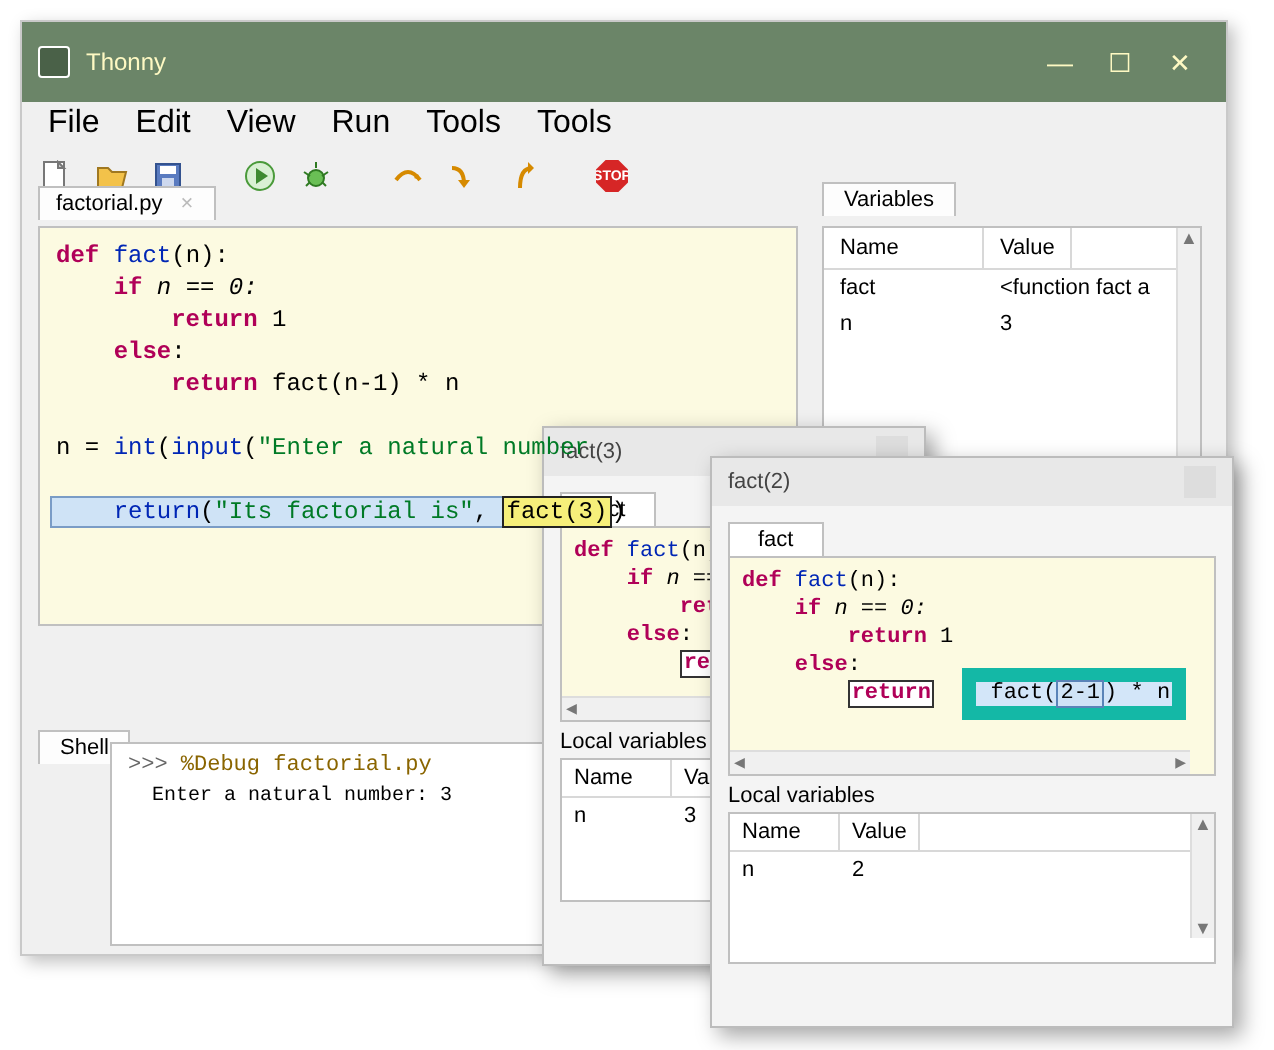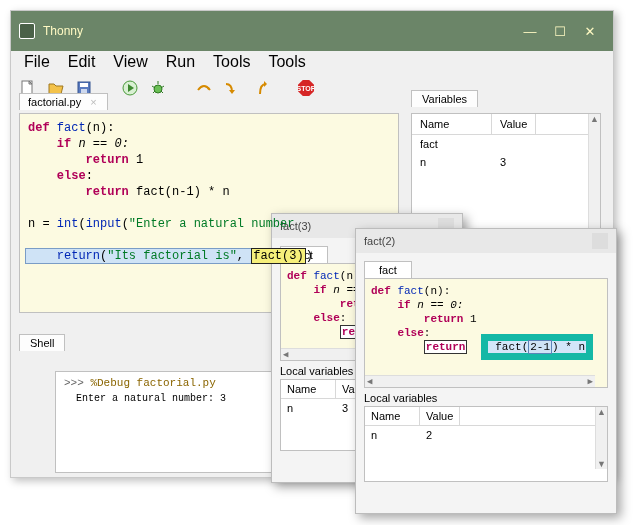--- a/index.html
+++ b/index.html
@@ -169,32 +169,33 @@
     <div style="position:absolute; left:392px; top:0;">
       <div class="vars-tab"><span>Variables</span></div>
     </div>
     <div class="vars-panel" style="top:20px; height:225px;">
       <div class="vars-header">
         <div>Name</div>
         <div>Value</div>
       </div>
       <div class="vars-row">
         <div>fact</div>
+          <div>&lt;function fact a</div>
       </div>
       <div class="vars-row">
         <div>n</div>
           <div>3</div>
       </div>
       <div class="scrollbar-v">
           <span>▲</span>
           <span>▼</span>
         </div>
     </div>
 
-    <div style="position:absolute; left:0; top:244px;">
+    <div style="position:absolute; left:0; top:274px;">
       <div class="vars-tab"><span>Shell</span></div>
     </div>
     <div class="shell-panel">
       <div class="shell-body">
         <div><span class="prompt">&gt;&gt;&gt; </span><span class="cmd">%Debug factorial.py</span></div>
         <div style="font-size:10px; margin-top:4px; margin-left:12px;">Enter a natural number: 3</div>
       </div>
     </div>
   </div>
 </div>

